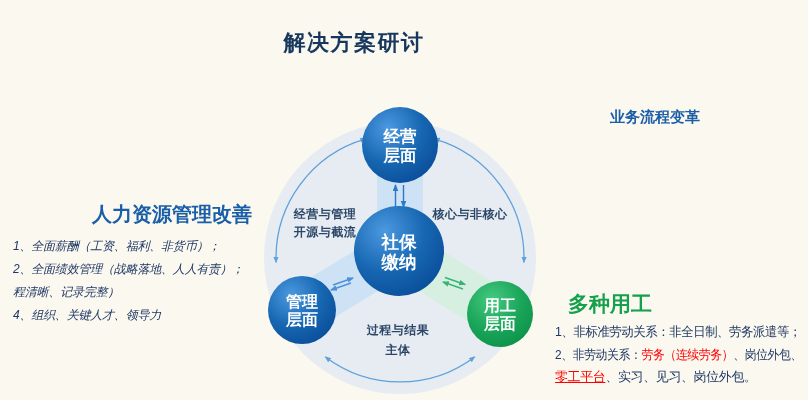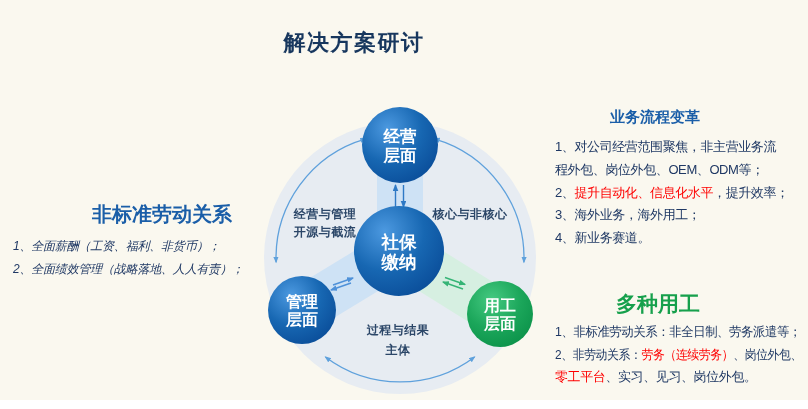--- a/index.html
+++ b/index.html
@@ -6,21 +6,21 @@
   html,body { width:808px; height:409px; background:#ffffff; overflow:hidden;
     font-family:"Liberation Sans","DejaVu Sans",sans-serif; }
   .slide { position:absolute; left:0; top:0; width:808px; height:400px;
     background:#FAF8EF; overflow:hidden; }
   .bottom-strip { position:absolute; left:0; top:400px; width:808px; height:9px; background:#ffffff; }
   .title { position:absolute; left:0; top:28px; width:708px; text-align:center;
     font-size:22px; font-weight:bold; letter-spacing:1.5px; color:#17375E; }
   .heading { position:absolute; font-weight:bold; white-space:nowrap; }
   .h-left  { left:92px;  top:201px; font-size:20px; color:#1A5EA8; }
   .h-rtop  { left:566px; top:108px; font-size:15px; color:#1A5EA8;margin-left:44px; }
-  .h-rbot  { left:568px; top:290px; font-size:21px; color:#16A04C;margin-left:48px; }
+  .h-rbot  { left:568px; top:290px; font-size:21px; color:#16A04C; }
   .lines { position:absolute; color:#1F3864; }
   .left-lines { left:13px; top:235px; font-size:12px; letter-spacing:-0.2px;font-style:italic; }
   .left-lines .ln { height:23px; line-height:23px; white-space:nowrap; }
   .rtop-lines { left:555px; top:136px; font-size:13px; letter-spacing:-0.4px; }
   .rtop-lines .ln { height:22.8px; line-height:22.8px; white-space:nowrap; }
   .rbot-lines { left:555px; top:321px; font-size:13px; letter-spacing:-0.4px; }
   .rbot-lines .ln { height:22.5px; line-height:22.5px; white-space:nowrap; }
   .sq95 { transform:scaleX(0.95); transform-origin:left center; }
   .sq91 { transform:scaleX(0.91); transform-origin:left center; }
   .diagram { position:absolute; left:262px; top:104px; }
@@ -28,40 +28,35 @@
   .circle-label { fill:#ffffff; font-weight:bold; }
   .side-label { fill:#2B4668; font-weight:bold; font-size:12px; letter-spacing:0.5px; }
 </style>
 </head>
 <body>
 
 <div class="slide">
 
   <div class="title">解决方案研讨</div>
 
-  <div class="heading h-left">非标准劳动关系</div>
+  <div class="heading h-left">人力资源管理改善</div>
   <div class="lines left-lines">
     <div class="ln"><span>1、全面薪酬（工资、福利、非货币）；</span></div>
     <div class="ln"><span>2、全面绩效管理（战略落地、人人有责）；</span></div>
+    <div class="ln"><span>程清晰、记录完整）</span></div>
+    <div class="ln"><span>4、组织、关键人才、领导力</span></div>
   </div>
 
   <div class="heading h-rtop">业务流程变革</div>
-  <div class="lines rtop-lines">
-    <div class="ln"><span>1、对公司经营范围聚焦，非主营业务流</span></div>
-    <div class="ln"><span>程外包、岗位外包、OEM、ODM等；</span></div>
-    <div class="ln"><span>2、</span><span style="color: rgb(254, 0, 0);">提升自动化、信息化水平</span><span>，提升效率；</span></div>
-    <div class="ln"><span>3、海外业务，海外用工；</span></div>
-    <div class="ln"><span>4、新业务赛道。</span></div>
-  </div>
 
   <div class="heading h-rbot">多种用工</div>
   <div class="lines rbot-lines">
     <div class="ln sq95"><span>1、非标准劳动关系：非全日制、劳务派遣等；</span></div>
     <div class="ln sq91"><span>2、非劳动关系：</span><span style="color: rgb(254, 0, 0);">劳务（连续劳务）</span><span>、岗位外包、</span></div>
-    <div class="ln"><span style="color: rgb(254, 0, 0);">零工平台</span><span>、实习、见习、岗位外包。</span></div>
+    <div class="ln"><span style="color: rgb(254, 0, 0); text-decoration: underline;">零工平台</span><span>、实习、见习、岗位外包。</span></div>
   </div>
 
   <svg class="diagram" width="278" height="302" viewBox="262 104 278 302">
     <defs>
       <radialGradient id="gBlue" cx="34%" cy="28%" r="80%">
         <stop offset="0%" stop-color="#4C99E0"></stop>
         <stop offset="55%" stop-color="#1767B2"></stop>
         <stop offset="100%" stop-color="#0A4D99"></stop>
       </radialGradient>
       <radialGradient id="gGreen" cx="38%" cy="28%" r="80%">

